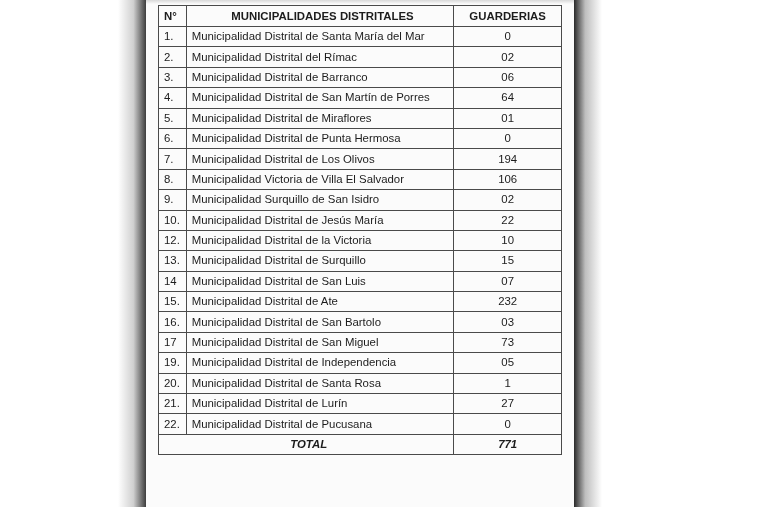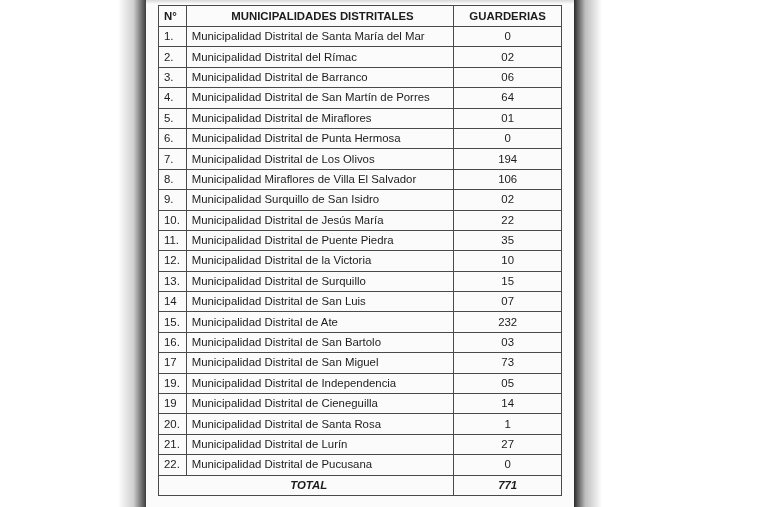--- a/index.html
+++ b/index.html
@@ -140,39 +140,34 @@
             <td class="col-name">Municipalidad Distrital de Punta Hermosa</td>
             <td class="col-val">0</td>
           </tr>
           <tr>
             <td class="col-n">7.</td>
             <td class="col-name">Municipalidad Distrital de Los Olivos</td>
             <td class="col-val">194</td>
           </tr>
           <tr>
             <td class="col-n">8.</td>
-            <td class="col-name">Municipalidad Miraflores de Villa El Salvador</td>
+            <td class="col-name">Municipalidad Victoria de Villa El Salvador</td>
             <td class="col-val">106</td>
           </tr>
           <tr>
             <td class="col-n">9.</td>
             <td class="col-name">Municipalidad Surquillo de San Isidro</td>
             <td class="col-val">02</td>
           </tr>
           <tr>
             <td class="col-n">10.</td>
             <td class="col-name">Municipalidad Distrital de Jesús María</td>
             <td class="col-val">22</td>
           </tr>
           <tr>
-            <td class="col-n">11.</td>
-            <td class="col-name">Municipalidad Distrital de Puente Piedra</td>
-            <td class="col-val">35</td>
-          </tr>
-          <tr>
             <td class="col-n">12.</td>
             <td class="col-name">Municipalidad Distrital de la Victoria</td>
             <td class="col-val">10</td>
           </tr>
           <tr>
             <td class="col-n">13.</td>
             <td class="col-name">Municipalidad Distrital de Surquillo</td>
             <td class="col-val">15</td>
           </tr>
           <tr>
@@ -192,25 +187,20 @@
           </tr>
           <tr>
             <td class="col-n">17</td>
             <td class="col-name">Municipalidad Distrital de San Miguel</td>
             <td class="col-val">73</td>
           </tr>
           <tr>
             <td class="col-n">19.</td>
             <td class="col-name">Municipalidad Distrital de Independencia</td>
             <td class="col-val">05</td>
-          </tr>
-          <tr>
-            <td class="col-n">19</td>
-            <td class="col-name">Municipalidad Distrital de Cieneguilla</td>
-            <td class="col-val">14</td>
           </tr>
           <tr>
             <td class="col-n">20.</td>
             <td class="col-name">Municipalidad Distrital de Santa Rosa</td>
             <td class="col-val">1</td>
           </tr>
           <tr>
             <td class="col-n">21.</td>
             <td class="col-name">Municipalidad Distrital de Lurín</td>
             <td class="col-val">27</td>

